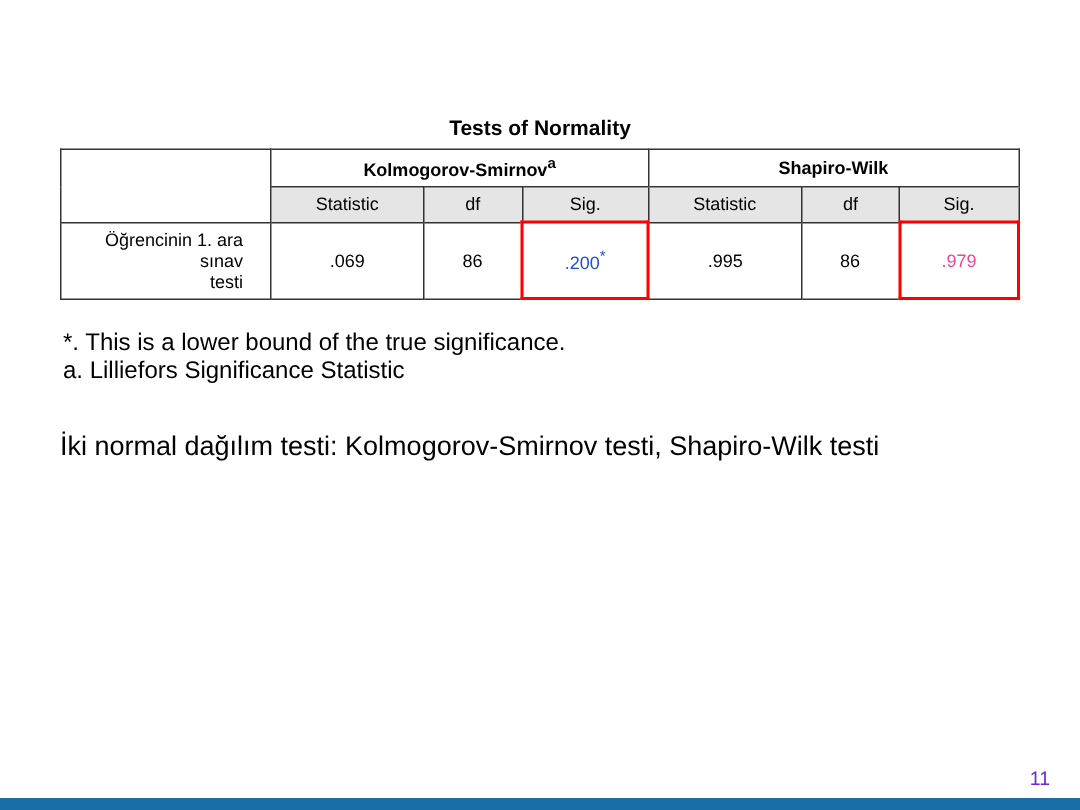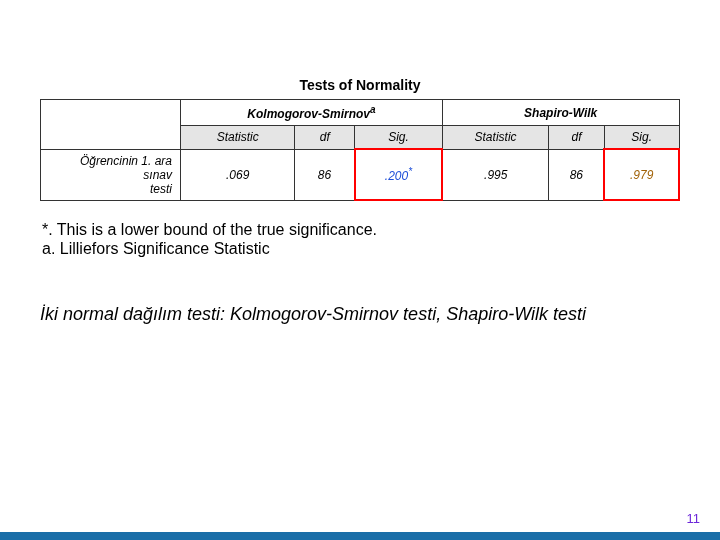--- a/index.html
+++ b/index.html
@@ -27,23 +27,22 @@
 
     .normality-table {
       border-collapse: collapse;
       width: 100%;
       font-size: 12px;
     }
 
     .normality-table td,
     .normality-table th {
       border: 1px solid #333;
-      padding: 4px 8px;
+      padding: 4px 18px;
       text-align: center;
-      font-style: italic;
     }
 
     .normality-table td.label-cell {
       text-align: right;
     }
 
     .header-top td {
       font-weight: bold;
       background: #fff;
     }
@@ -65,22 +64,21 @@
       margin-top: 20px;
       padding-left: 2px;
     }
 
     .footnotes p {
       margin: 1px 0;
     }
 
     .description-text {
       font-size: 18px;
-      margin-top: 46px;
-      font-style: italic;
+      margin-top: 30px;
     }
 
     .page-number {
       position: absolute;
       bottom: 14px;
       right: 20px;
       font-size: 13px;
       color: #6d28d9;
     }
 
@@ -124,21 +122,21 @@
         <span>Öğrencinin 1. ara sınav</span><br>
         <span>testi</span>
       </td>
       <td>.069</td>
       <td>86</td>
       <td style="border: 2px solid red; color:#1d4ed8;">
         <span>.200</span><sup>*</sup>
       </td>
       <td>.995</td>
       <td>86</td>
-      <td style="border: 2px solid red; color:#a16207;">.979</td>
+      <td style="border: 2px solid red; color:#ec4899;">.979</td>
     </tr>
   </tbody>
     </table>
 
   <div class="footnotes">
     <p>*. This is a lower bound of the true significance.</p>
     <p>a. Lilliefors Significance Statistic</p>
   </div>
 
   <div class="description-text">İki normal dağılım testi: Kolmogorov-Smirnov testi, Shapiro-Wilk testi</div>

